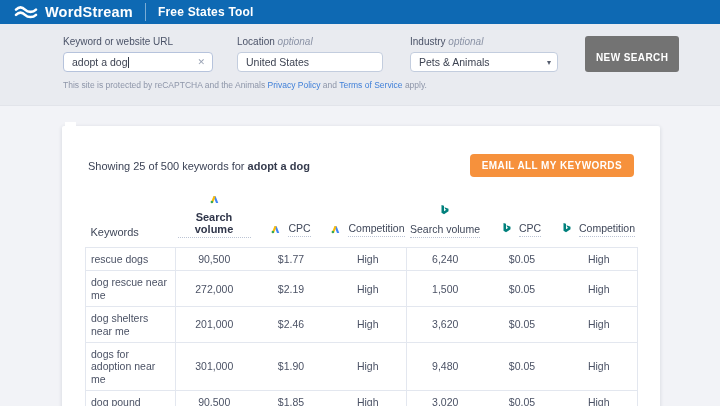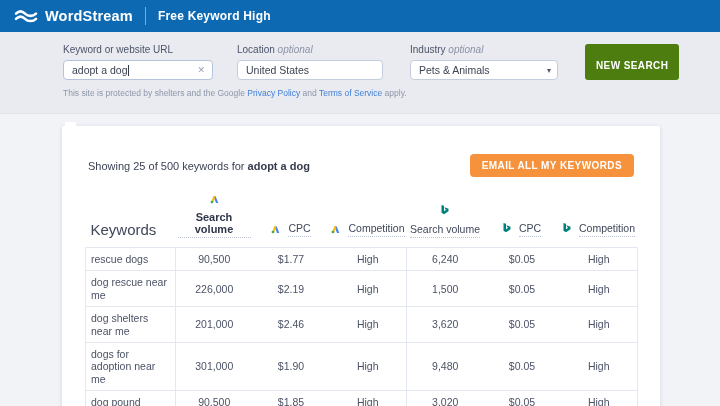--- a/index.html
+++ b/index.html
@@ -6,21 +6,21 @@
   html, body { margin: 0; padding: 0; }
   body {
     width: 720px; height: 406px; overflow: hidden; position: relative;
     background: #f2f3f7;
     font-family: "Liberation Sans", sans-serif;
     -webkit-font-smoothing: antialiased;
   }
 
   
   .topbar {
-    height: 32px; background: #0e69b3;
+    height: 24px; background: #0e69b3;
     display: flex; align-items: center; padding-left: 14px;
   }
   .brand-wrap { display: flex; align-items: center; }
   .brand-name { color: #fff; font-size: 14.5px; font-weight: 600; letter-spacing: .2px; margin-left: 7px; }
   .topbar-divider { width: 1px; height: 18px; background: rgba(255,255,255,.45); margin: 0 12px; }
   .app-title { color: #fff; font-size: 12px; font-weight: 700; letter-spacing: .2px; }
 
   
   .search-section {
     height: 82px; background: #e9ebf0; padding: 12px 0 0 63px;
@@ -45,21 +45,21 @@
   .clear-x {
     position: absolute; right: 8px; bottom: 5px;
     font-size: 9px; color: #9aa3b5; line-height: 1; cursor: pointer;
   }
   .chevron {
     position: absolute; right: 7px; bottom: 5px;
     font-size: 8px; color: #555d6e; line-height: 1;
   }
   .new-search-btn {
     height: 36px; padding: 16px 11px; border: none; border-radius: 3px;
-    background: #4d7c0f; color: #fff; font-size: 10px; font-weight: 700;
+    background: #737373; color: #fff; font-size: 10px; font-weight: 700;
     letter-spacing: .4px; cursor: pointer; font-family: "Liberation Sans", sans-serif;
   }
   .notice { margin-top: 8px; font-size: 8.5px; color: #8e96a9; }
   .notice a { color: #4180d8; text-decoration: none; }
 
   
   .card {
     position: absolute; left: 62px; top: 126px; width: 598px; height: 300px;
     background: #fff; border-radius: 2px;
     box-shadow: 0 1px 4px rgba(31,45,61,.14);
@@ -77,21 +77,21 @@
     border: none; border-radius: 4px; background: #f6913c; color: #fff;
     font-size: 10px; font-weight: 700; letter-spacing: .4px;
     padding: 6px 12px; cursor: pointer; font-family: "Liberation Sans", sans-serif;
   }
 
   
   table { border-collapse: collapse; margin: 0 23px; width: 552px; table-layout: fixed; }
   col.c-kw { width: 90px; }
   col.c-m { width: 77px; }
   thead th { font-weight: 400; vertical-align: bottom; padding: 2px 2px 9px 2px; }
-  th.kw-h { text-align: left; font-size: 15px; color: #3f4759; padding-left: 5px; }
+  th.kw-h { text-align: left; font-size: 11px; color: #3f4759; padding-left: 5px; }
   .h-stack { display: flex; flex-direction: column; align-items: center; gap: 3px; }
   .h-inline { display: flex; align-items: center; justify-content: center; gap: 8px; }
   .h-label { font-size: 10.5px; color: #3f4759; border-bottom: 1px dotted #bcc4d4; padding-bottom: 2px; }
   .h-label.bold { font-weight: 700; font-size: 11px; color: #30364a; }
   tbody td {
     font-size: 10.5px; color: #4b5265; text-align: center;
     padding: 5px 4px; border-top: 1px solid #e3e7ef; line-height: 1.18;
   }
   tbody tr:last-child td { border-bottom: 1px solid #e3e7ef; }
   tbody td:first-child { border-left: 1px solid #e3e7ef; }
@@ -106,21 +106,21 @@
   <div class="brand-wrap">
     <span style="display:flex;">
       <svg width="24" height="14" viewBox="0 0 24 14" fill="none" stroke="#ffffff" stroke-width="2.6" stroke-linecap="round">
         <path d="M2 4.6 C5 1.6 8 1.6 11 4.6 C14 7.6 19 7.6 22 4.6"></path>
         <path d="M2 9.8 C5 6.8 8 6.8 11 9.8 C14 12.8 19 12.8 22 9.8"></path>
       </svg>
     </span>
     <span class="brand-name">WordStream</span>
   </div>
   <div class="topbar-divider"></div>
-  <span class="app-title">Free Keyword High</span>
+  <span class="app-title">Free States Tool</span>
 </div>
 
 <div class="search-section">
   <div class="fields-row">
     <div class="field kw-field">
       <span class="field-label">Keyword or website URL</span>
       <div class="text-input">
         <span>adopt a dog</span>
           <span class="caret"></span>
       </div>
@@ -138,21 +138,21 @@
       <span class="field-label"><span>Industry</span> <span class="optional">optional</span></span>
       <div class="select-box">
         <span>Pets &amp; Animals</span>
       </div>
       <span class="chevron">▾</span>
     </div>
 
     <button class="new-search-btn">NEW SEARCH</button>
   </div>
 
-  <div class="notice"><span>This site is protected by shelters and the Google </span><a href="#">Privacy Policy</a><span> and </span><a href="#">Terms of Service</a><span> apply.</span></div>
+  <div class="notice"><span>This site is protected by reCAPTCHA and the Animals </span><a href="#">Privacy Policy</a><span> and </span><a href="#">Terms of Service</a><span> apply.</span></div>
 </div>
 
 <div class="card">
   <div class="card-head">
     <span class="showing"><span>Showing 25 of 500 keywords for </span><b>adopt a dog</b></span>
     <button class="email-btn">EMAIL ALL MY KEYWORDS</button>
   </div>
 
   <table>
     <colgroup>
@@ -240,21 +240,21 @@
           <td class="kw">rescue dogs</td>
           <td>90,500</td>
           <td>$1.77</td>
           <td class="gend">High</td>
           <td>6,240</td>
           <td>$0.05</td>
           <td>High</td>
         </tr>
         <tr>
           <td class="kw">dog rescue near me</td>
-          <td>226,000</td>
+          <td>272,000</td>
           <td>$2.19</td>
           <td class="gend">High</td>
           <td>1,500</td>
           <td>$0.05</td>
           <td>High</td>
         </tr>
         <tr>
           <td class="kw">dog shelters near me</td>
           <td>201,000</td>
           <td>$2.46</td>

